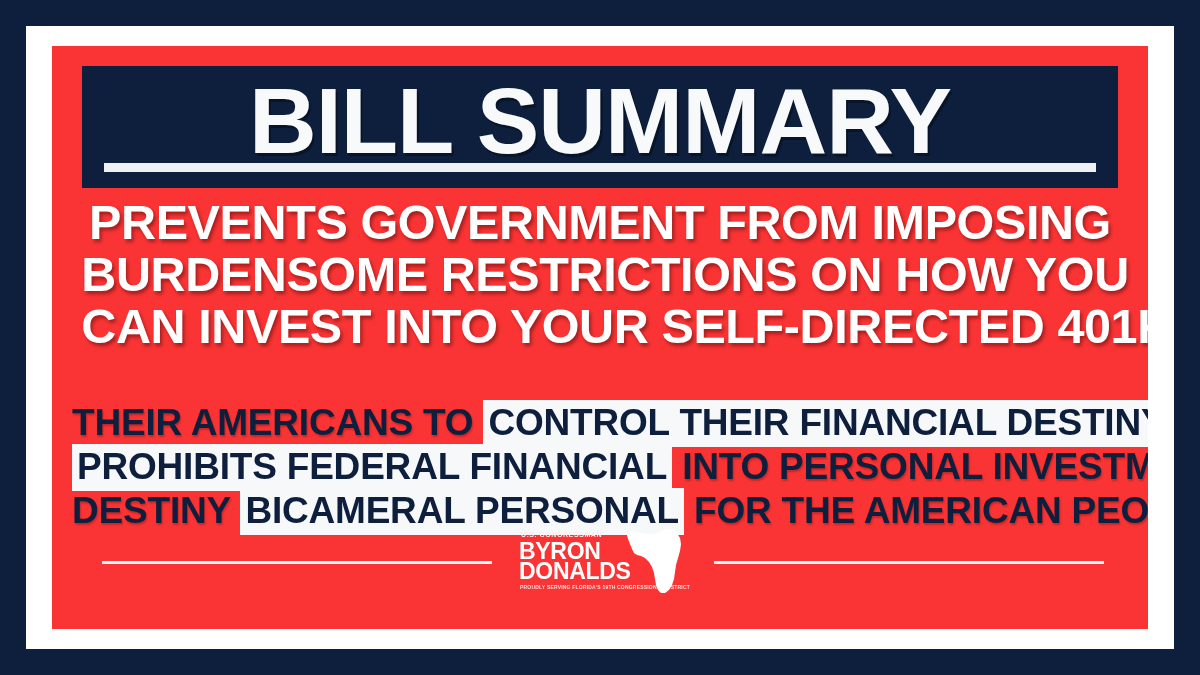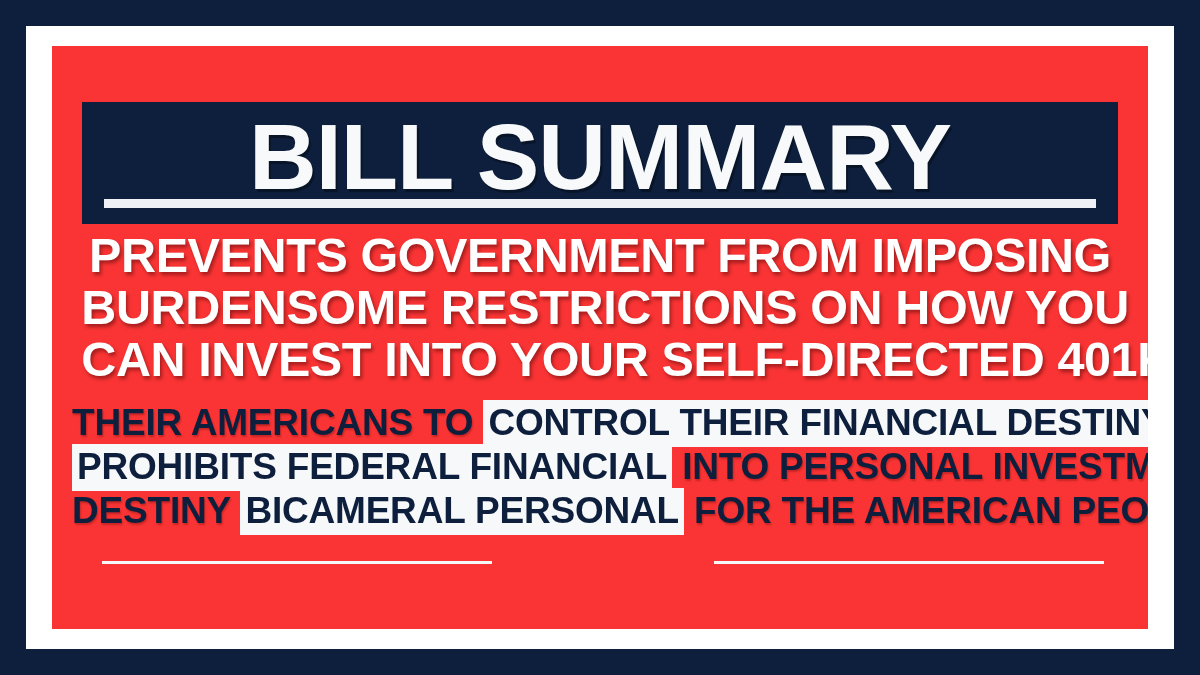--- a/index.html
+++ b/index.html
@@ -46,21 +46,20 @@
   
   .title-box {
     position: absolute;
     left: 30px;
     top: 20px;
     width: 1036px;
     height: 122px;
     background: #0d1f3c;
     box-sizing: border-box;
     padding: 0;
-    margin-top: 36px;
   }
   .title-text {
     position: absolute;
     left: 0;
     right: 0;
     top: 4px;
     text-align: center;
     color: #f7f9fb;
     font-family: "Liberation Sans Narrow", "Liberation Sans", sans-serif;
     font-weight: 700;
@@ -80,21 +79,20 @@
     background: #eef2f6;
   }
 
   
   .headline {
     position: absolute;
     left: 24px;
     right: 24px;
     top: 150px;
     text-align: center;
-    margin-top: 33px;
   }
   .headline .hl {
     display: block;
     color: #ffffff;
     font-family: "Liberation Sans Narrow", "Liberation Sans", sans-serif;
     font-weight: 700;
     font-size: 49px;
     line-height: 52px;
     letter-spacing: -0.4px;
     white-space: nowrap;
@@ -225,16 +223,30 @@
     <div class="sublines">
       <span class="subline"><span>THEIR AMERICANS TO </span><span class="hi">CONTROL THEIR FINANCIAL DESTINY</span><span></span></span>
       <span class="subline"><span></span><span class="hi">PROHIBITS FEDERAL FINANCIAL</span><span> INTO PERSONAL INVESTMENTS</span></span>
       <span class="subline"><span>DESTINY </span><span class="hi">BICAMERAL PERSONAL</span><span> FOR THE AMERICAN PEOPLE</span></span>
     </div>
 
     <div class="footer">
       <div class="rule-left"></div>
       <div class="rule-right"></div>
 
+      <div class="logo">
+        <div class="logo-inner">
+          <div class="logo-eyebrow">U.S. CONGRESSMAN</div>
+          <div class="logo-name1">BYRON</div>
+          <div class="logo-name2">DONALDS</div>
+          <div class="logo-tagline">PROUDLY SERVING FLORIDA'S 19TH CONGRESSIONAL DISTRICT</div>
+
+          <svg class="logo-fl" viewBox="0 0 62 70">
+            <path fill="#ffffff" d="M2 10 L4 6 L10 7 L17 8 L24 9 L30 9 L34 7 L38 5 L43 4 L48 5 L52 8 L55 13
+              L56 19 L55 26 L53 33 L51 40 L50 47 L49 54 L47 60 L44 65 L40 68 L36 68 L33 65 L31 60
+              L30 54 L29 48 L27 42 L24 37 L20 33 L16 31 L12 30 L9 28 L7 24 L5 19 L3 14 Z"></path>
+          </svg>
+        </div>
+      </div>
     </div>
 
   </div>
 </div>
 
 </body></html>

